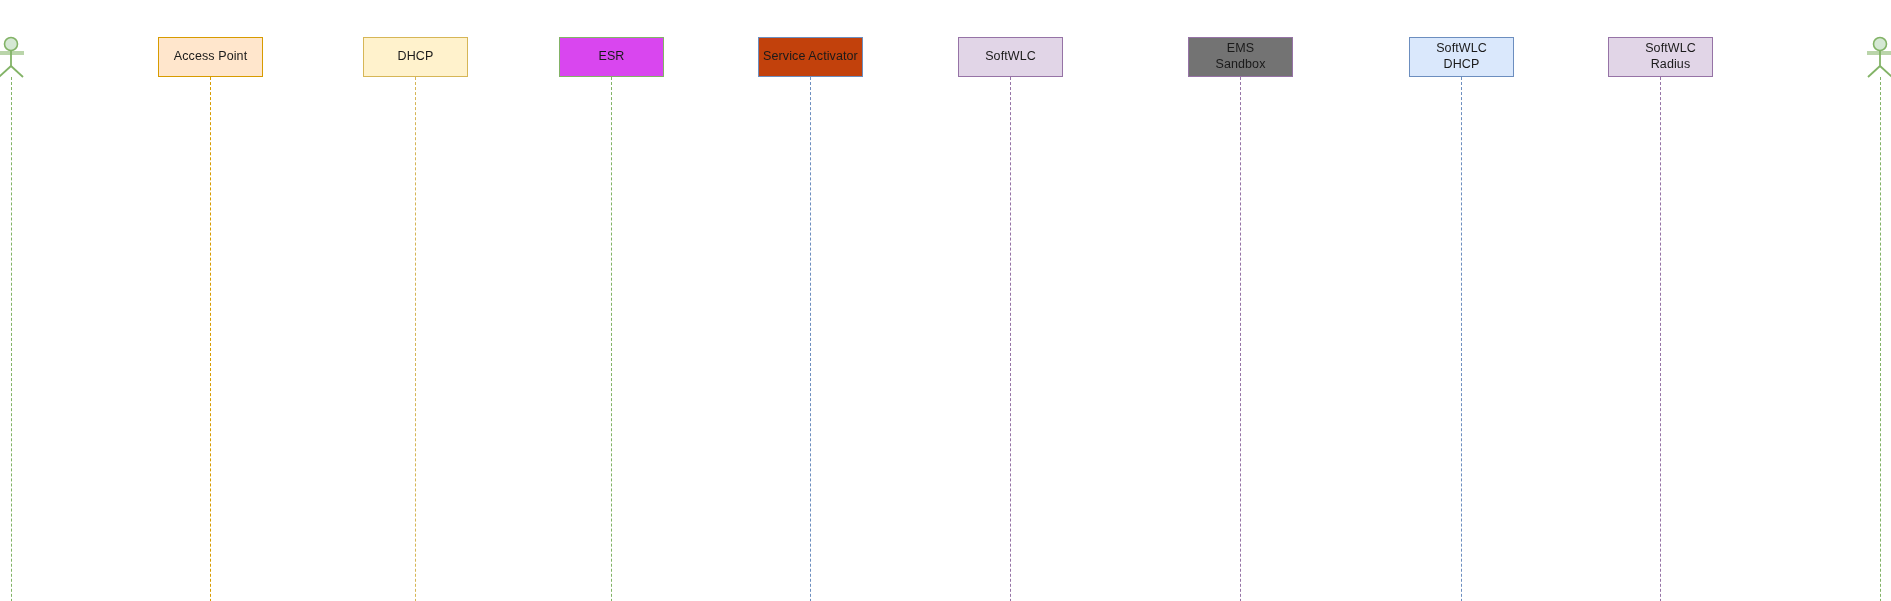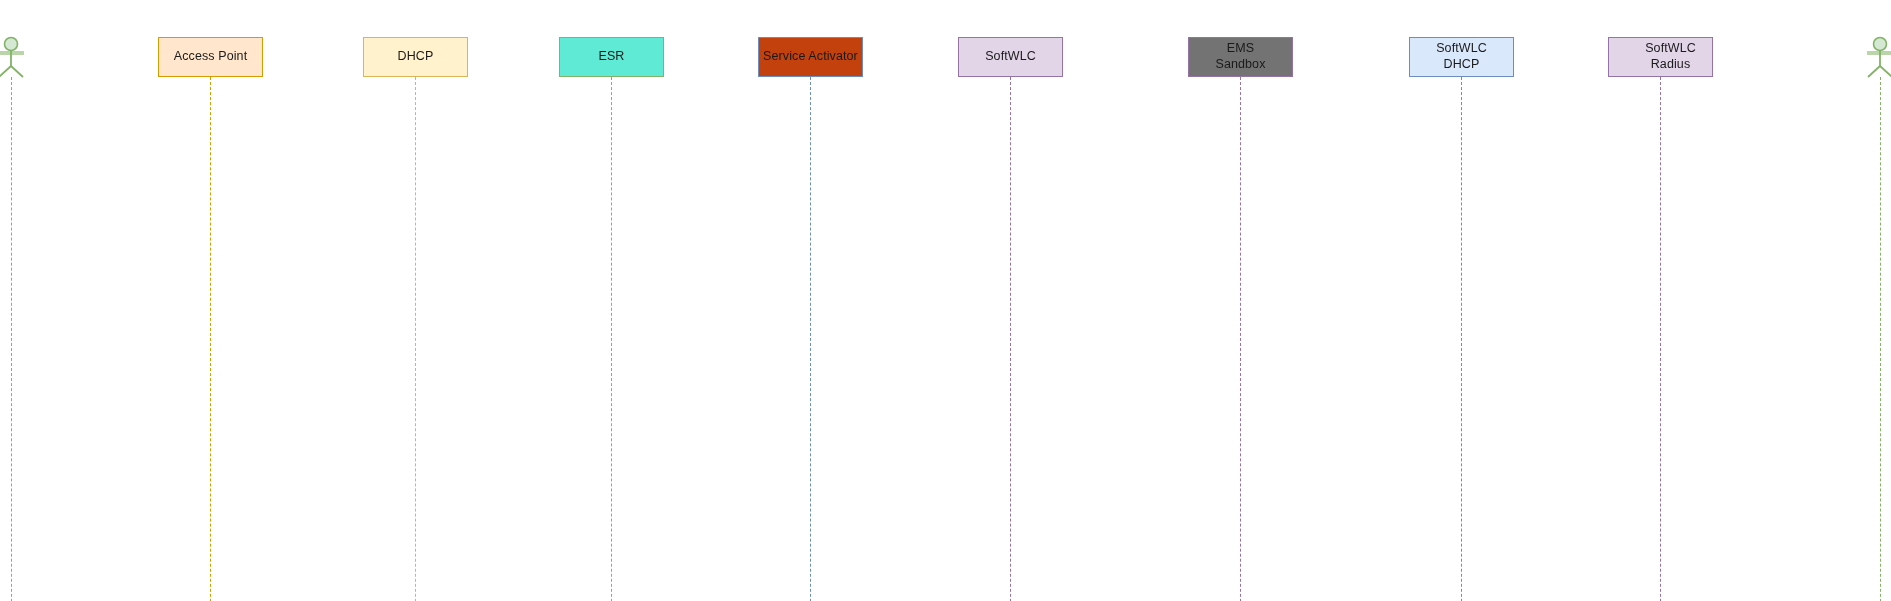--- a/index.html
+++ b/index.html
@@ -80,21 +80,21 @@
         <line x1="7" y1="17" x2="33" y2="17" stroke="#82b366" stroke-width="4" stroke-linecap="butt" opacity="0.55"></line>
         <line x1="20" y1="30" x2="8" y2="41" stroke="#82b366" stroke-width="1.8"></line>
         <line x1="20" y1="30" x2="32" y2="41" stroke="#82b366" stroke-width="1.8"></line>
       </svg>
     </div>
     <div class="lifeline" style="left: 210px; top: 41px; height: 560px; border-left-color: rgb(215, 155, 0);"></div>
     <div class="participant" style="left: 158px; top: 1px; width: 105px; height: 40px; background: rgb(255, 230, 204); border-color: rgb(215, 155, 0);"><span>Access Point</span></div>
     <div class="lifeline" style="left: 415px; top: 41px; height: 560px; border-left-color: rgb(214, 182, 86);"></div>
     <div class="participant" style="left: 363px; top: 1px; width: 105px; height: 40px; background: rgb(255, 242, 204); border-color: rgb(214, 182, 86);"><span>DHCP</span></div>
     <div class="lifeline" style="left: 611px; top: 41px; height: 560px; border-left-color: rgb(130, 179, 102);"></div>
-    <div class="participant" style="left: 559px; top: 1px; width: 105px; height: 40px; background: #5eead4; border-color: rgb(130, 179, 102);"><span>ESR</span></div>
+    <div class="participant" style="left: 559px; top: 1px; width: 105px; height: 40px; background: #d946ef; border-color: rgb(130, 179, 102);"><span>ESR</span></div>
     <div class="lifeline" style="left: 810px; top: 41px; height: 560px; border-left-color: rgb(108, 142, 191);"></div>
     <div class="participant" style="left: 758px; top: 1px; width: 105px; height: 40px; background: #c2410c; border-color: rgb(108, 142, 191);"><span>Service Activator</span></div>
     <div class="lifeline" style="left: 1010px; top: 41px; height: 560px; border-left-color: rgb(150, 115, 166);"></div>
     <div class="participant" style="left: 958px; top: 1px; width: 105px; height: 40px; background: rgb(225, 213, 231); border-color: rgb(150, 115, 166);"><span>SoftWLC</span></div>
     <div class="lifeline" style="left: 1240px; top: 41px; height: 560px; border-left-color: rgb(150, 115, 166);"></div>
     <div class="participant" style="left: 1188px; top: 1px; width: 105px; height: 40px; background: #737373; border-color: rgb(150, 115, 166);"><span>EMS
 Sandbox</span></div>
     <div class="lifeline" style="left: 1461px; top: 41px; height: 560px; border-left-color: rgb(108, 142, 191);"></div>
     <div class="participant" style="left: 1409px; top: 1px; width: 105px; height: 40px; background: rgb(218, 232, 252); border-color: rgb(108, 142, 191);"><span>SoftWLC
 DHCP</span></div>

